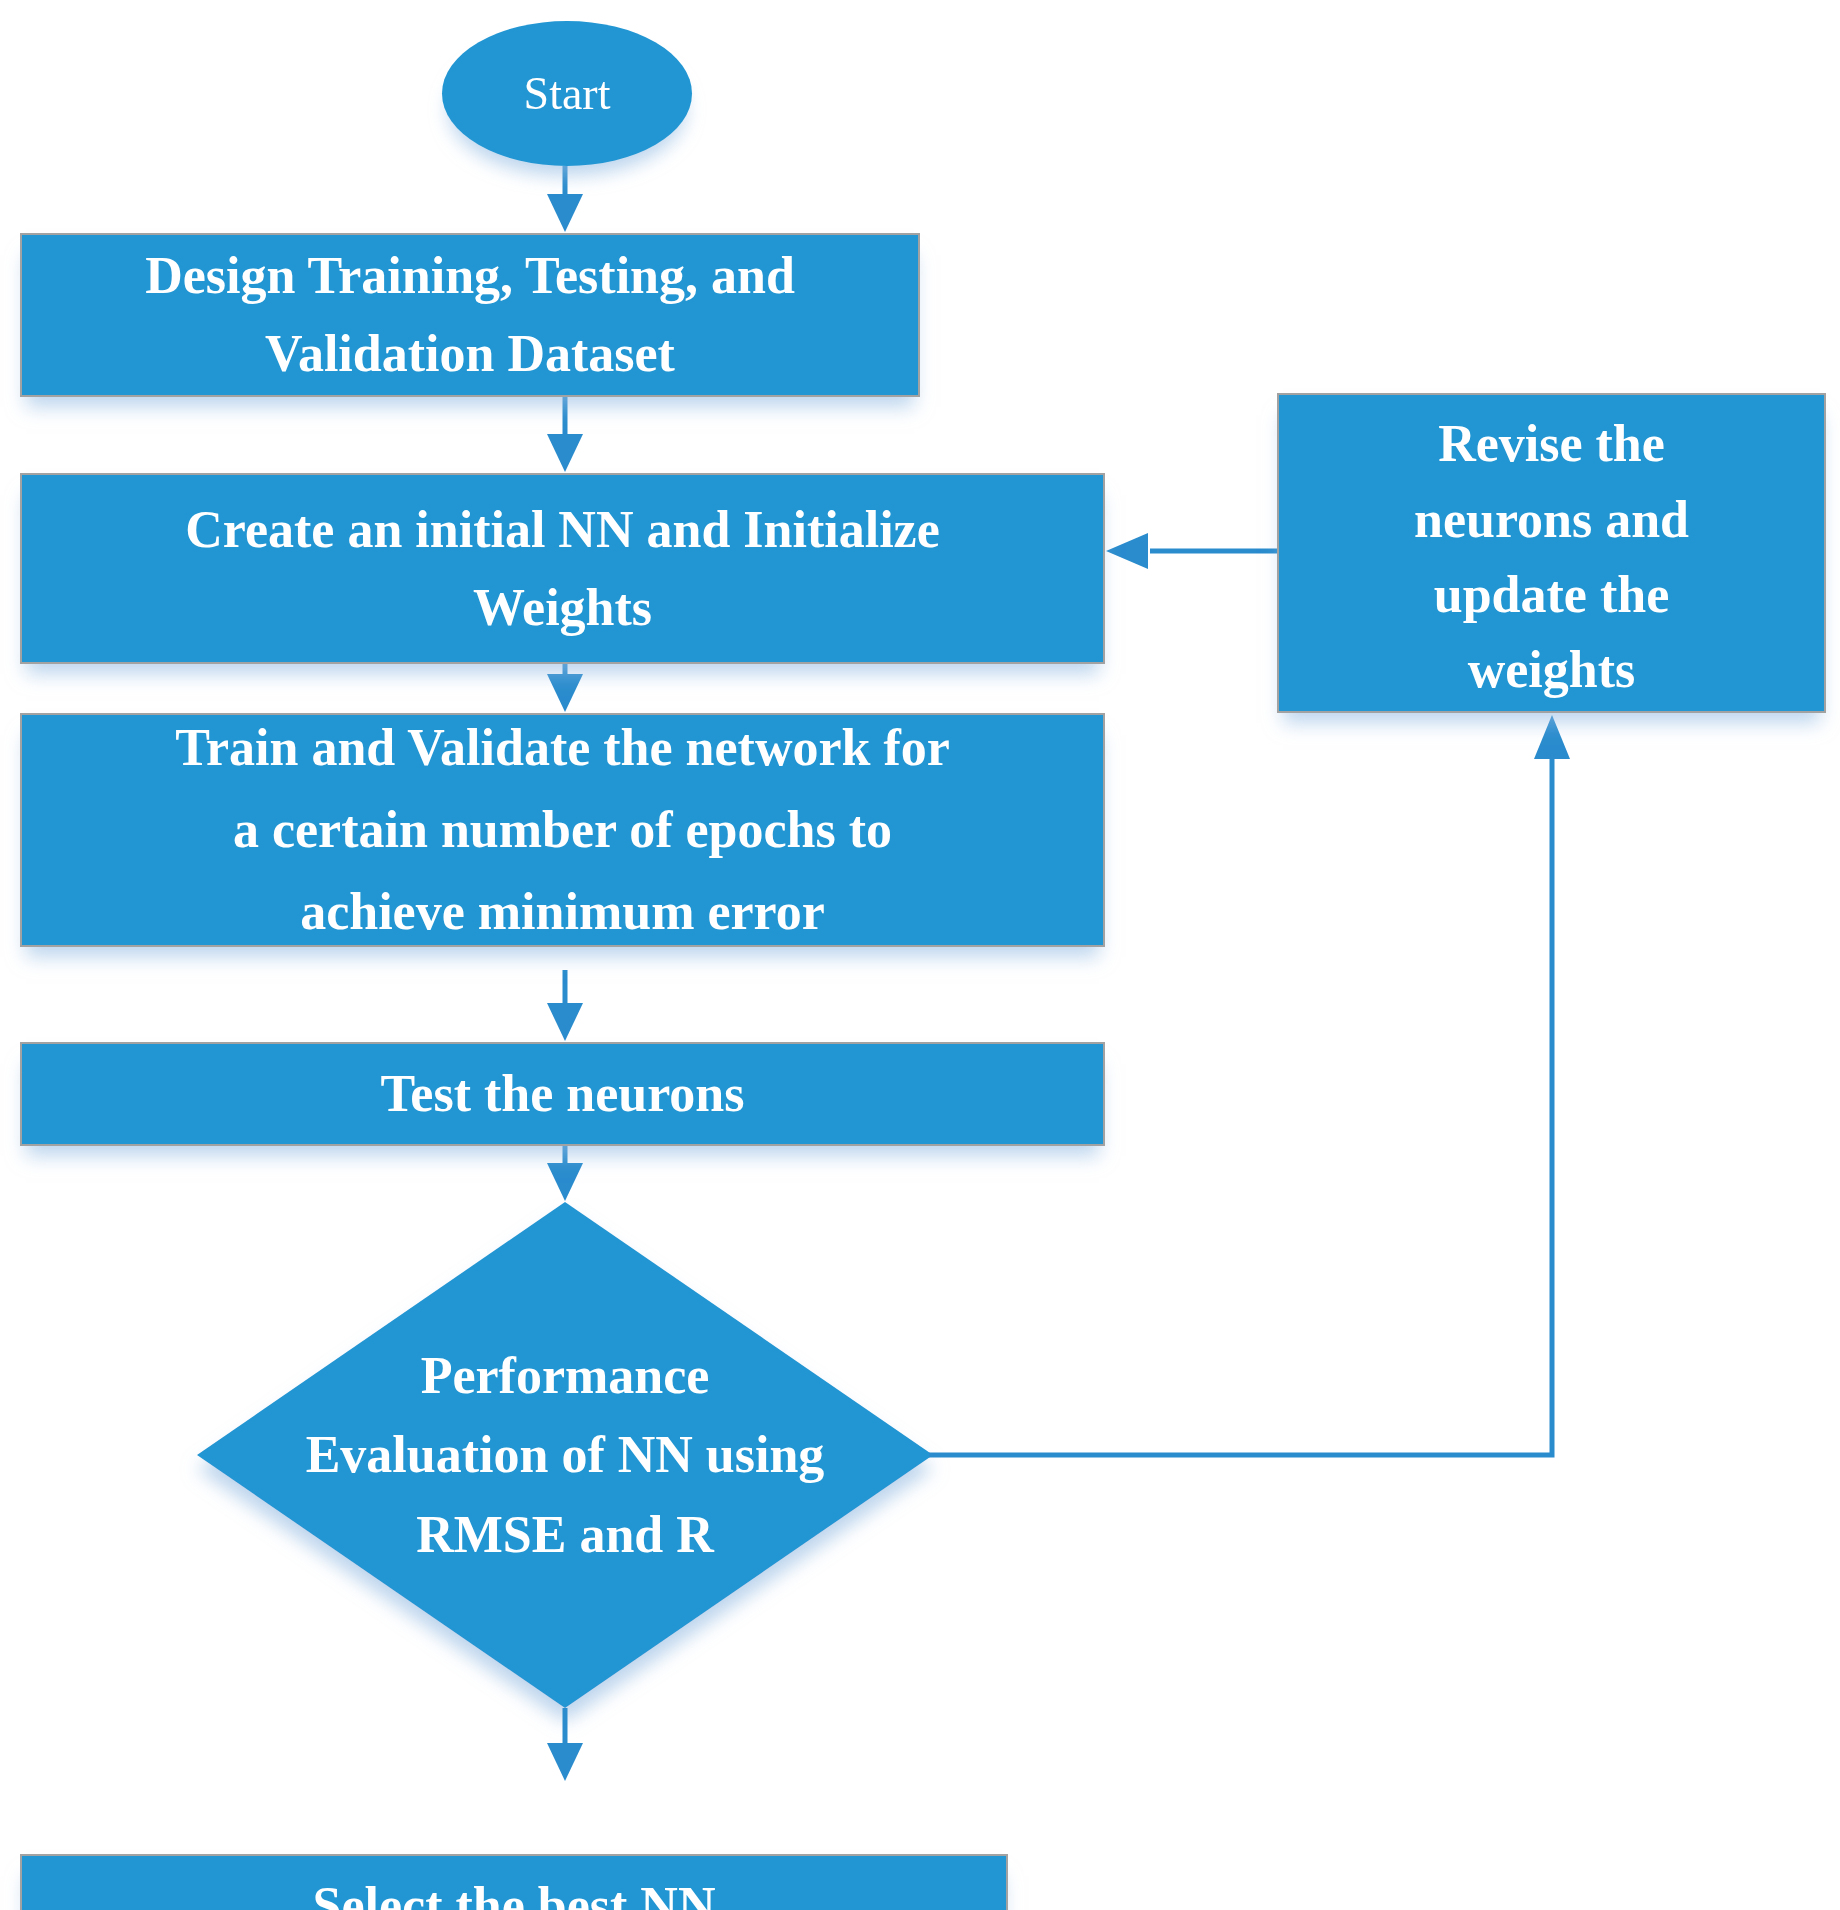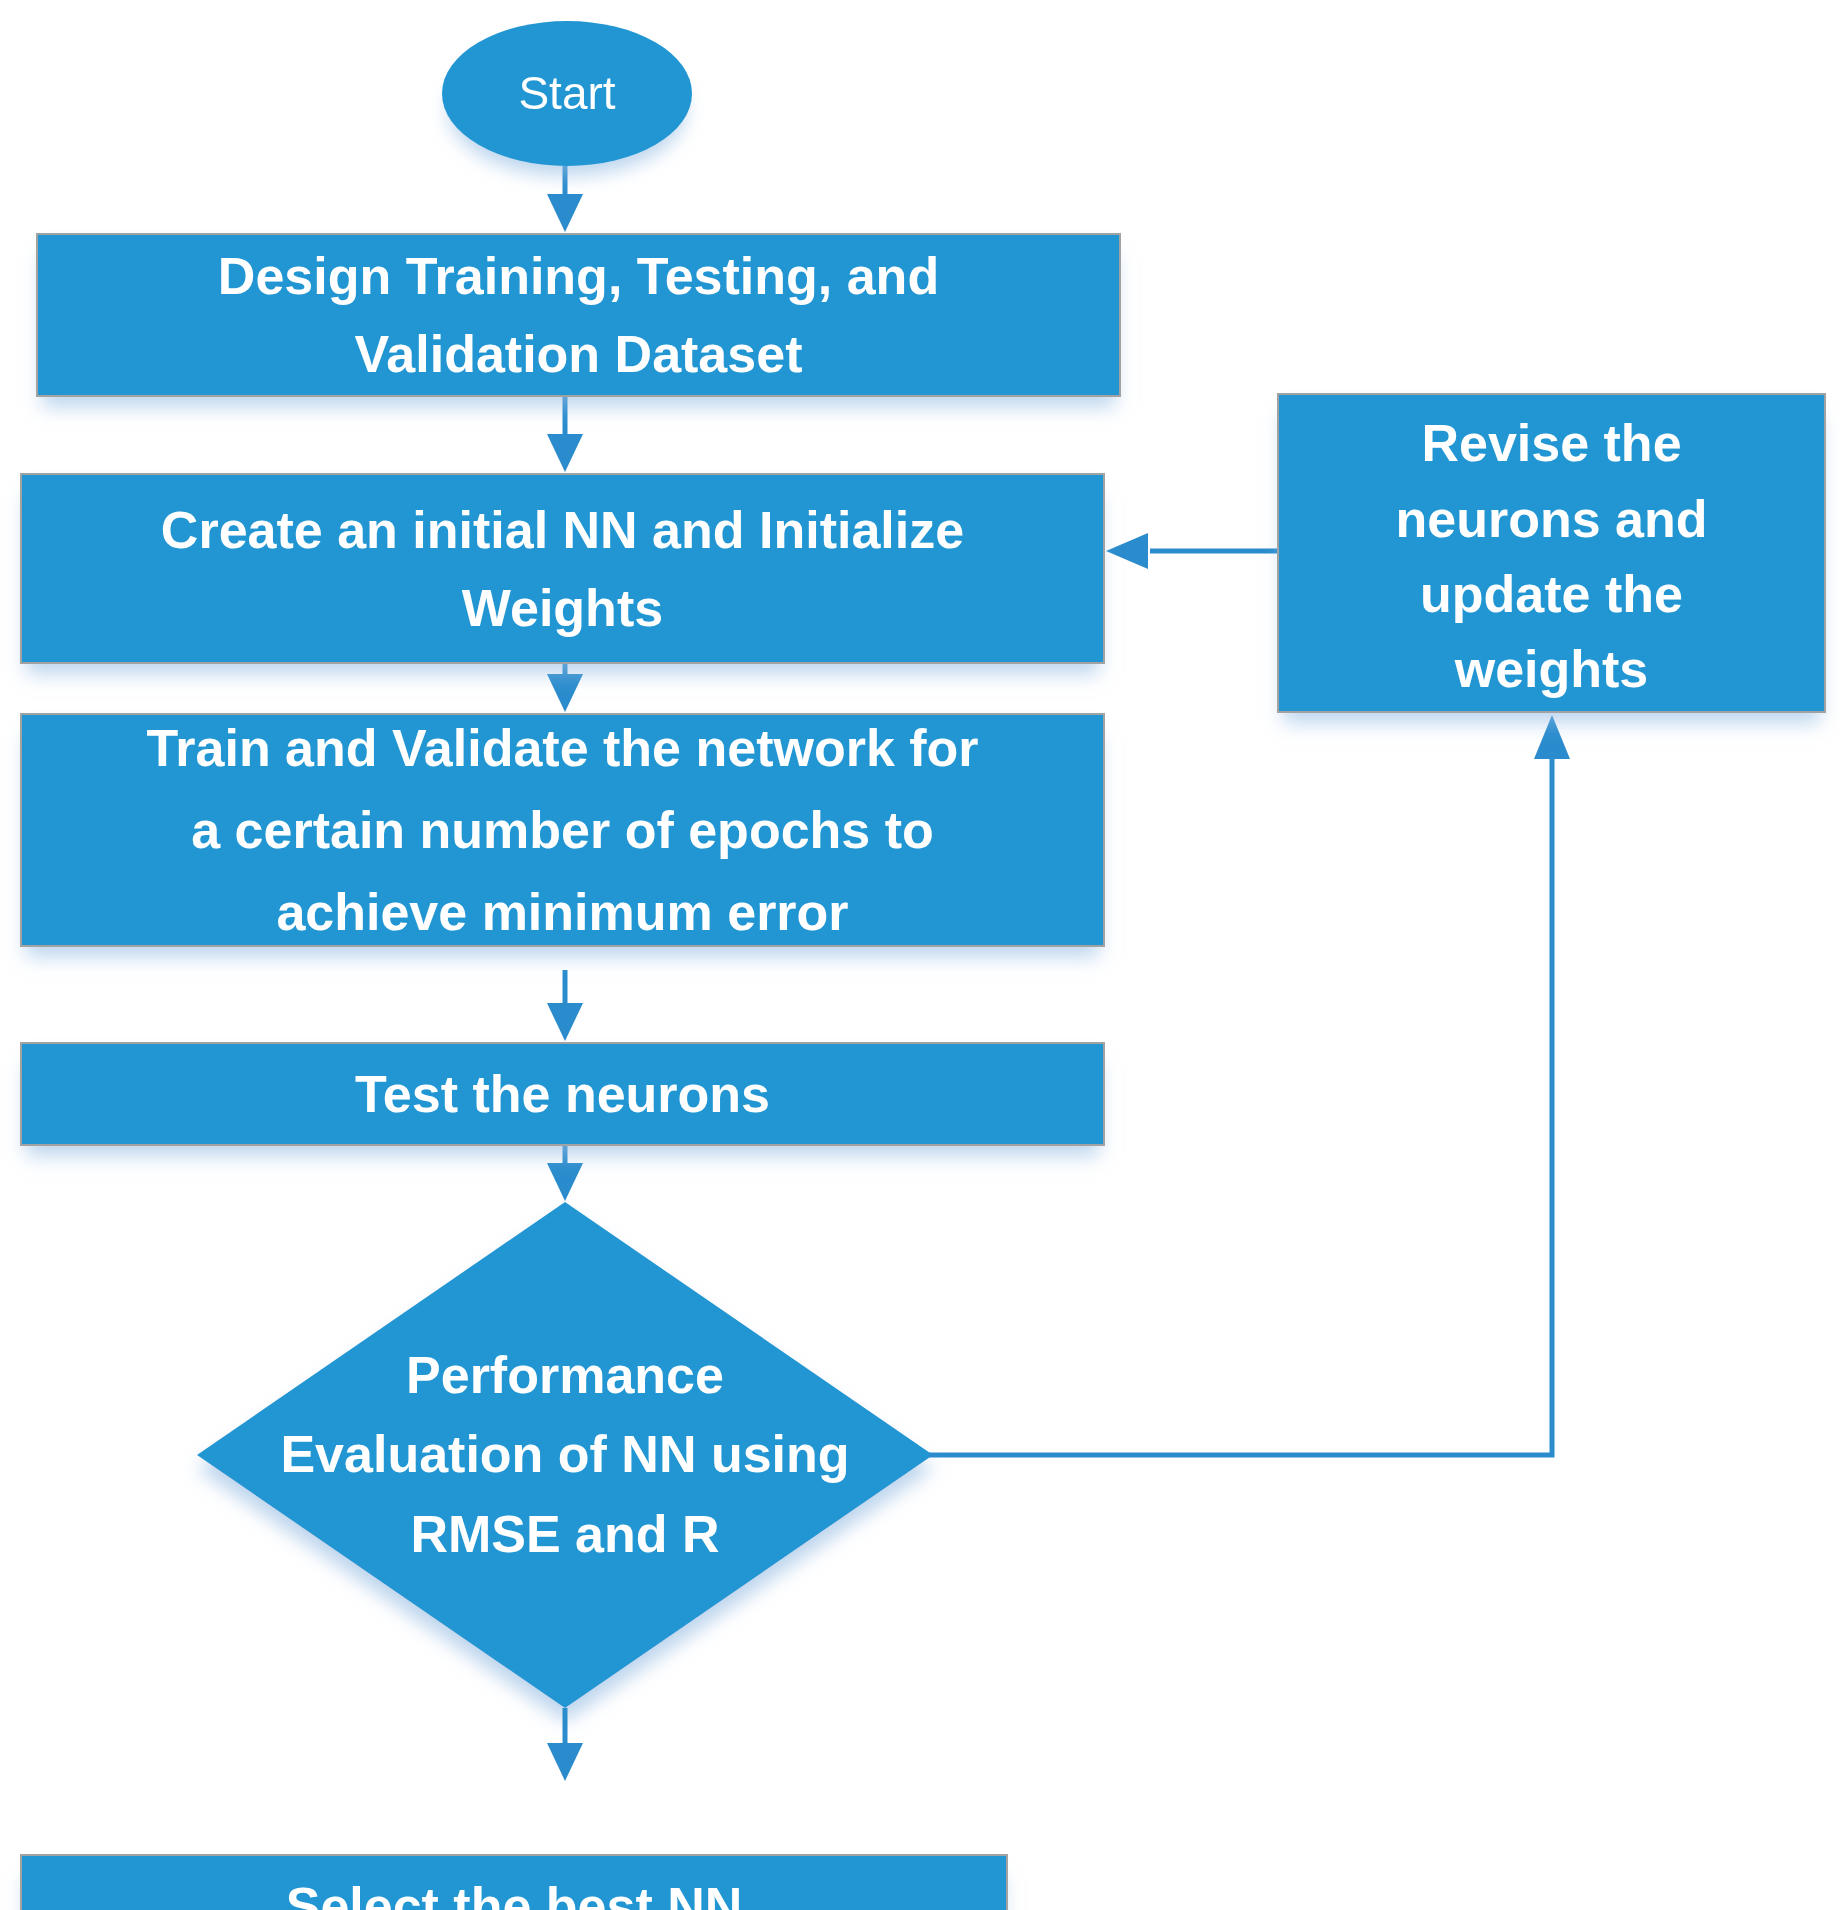--- a/index.html
+++ b/index.html
@@ -9,21 +9,21 @@
     --text: #ffffff;
     --background: #ffffff;
   }
   * { margin: 0; padding: 0; box-sizing: border-box; }
   html, body { background: var(--background); }
   .canvas {
     position: relative;
     width: 1840px;
     height: 1910px;
     background: var(--background);
-    font-family: Liberation Sans, sans-serif;
+    font-family: Liberation Serif, serif;
     overflow: hidden;
   }
   .connector-layer {
     position: absolute;
     left: 0; top: 0;
     width: 1840px; height: 1910px;
   }
   .connector line, .connector polyline {
     stroke: var(--connector);
     stroke-width: 5px;
@@ -112,21 +112,21 @@
     <g class="connector">
       <line x1="1277" y1="551" x2="1150" y2="551"></line>
       <polygon points="1148,533 1148,569 1106,551"></polygon>
     </g>
   </svg>
 
   <div class="node ellipse" style="left:442px; top:21px; width:250px; height:145px;">
     <span class="node-label start-label">Start</span>
   </div>
 
-  <div class="node process" style="left:36px; top:233px; width:1085px; height:164px;">
+  <div class="node process" style="left:20px; top:233px; width:900px; height:164px;">
     <span class="node-label">Design Training, Testing, and
 Validation Dataset</span>
   </div>
 
   <div class="node process" style="left:20px; top:473px; width:1085px; height:191px;">
     <span class="node-label">Create an initial NN and Initialize
 Weights</span>
   </div>
 
   <div class="node process" style="left:20px; top:713px; width:1085px; height:234px;">

